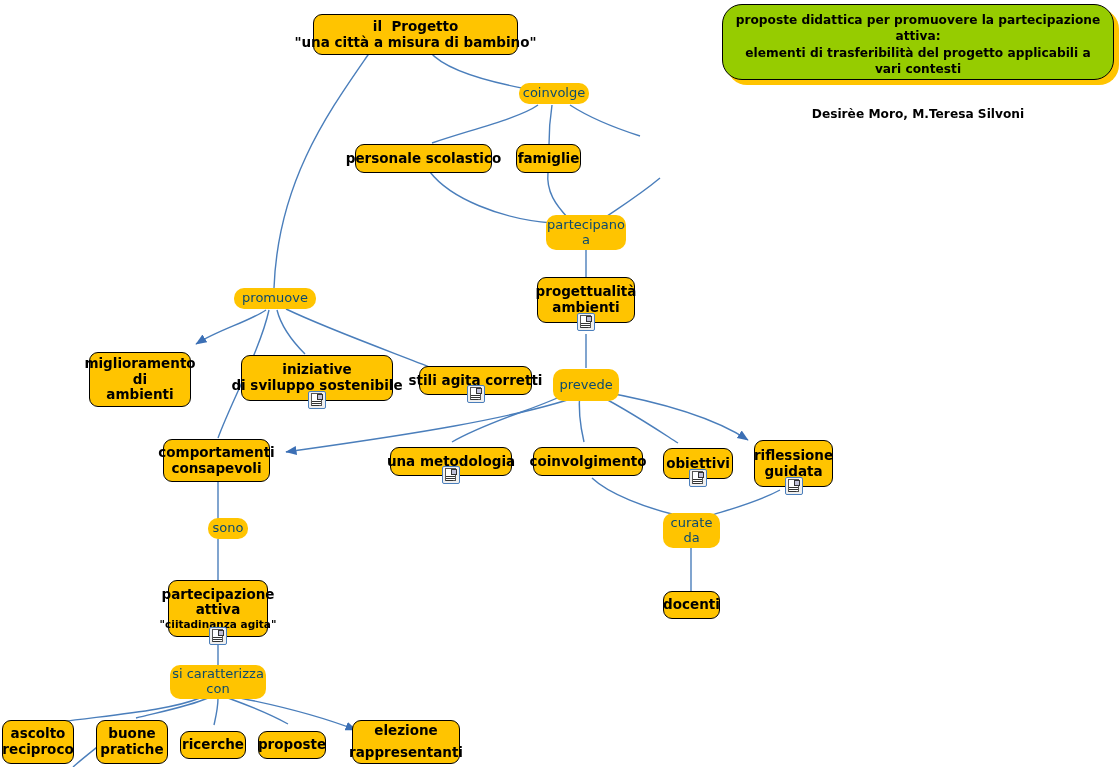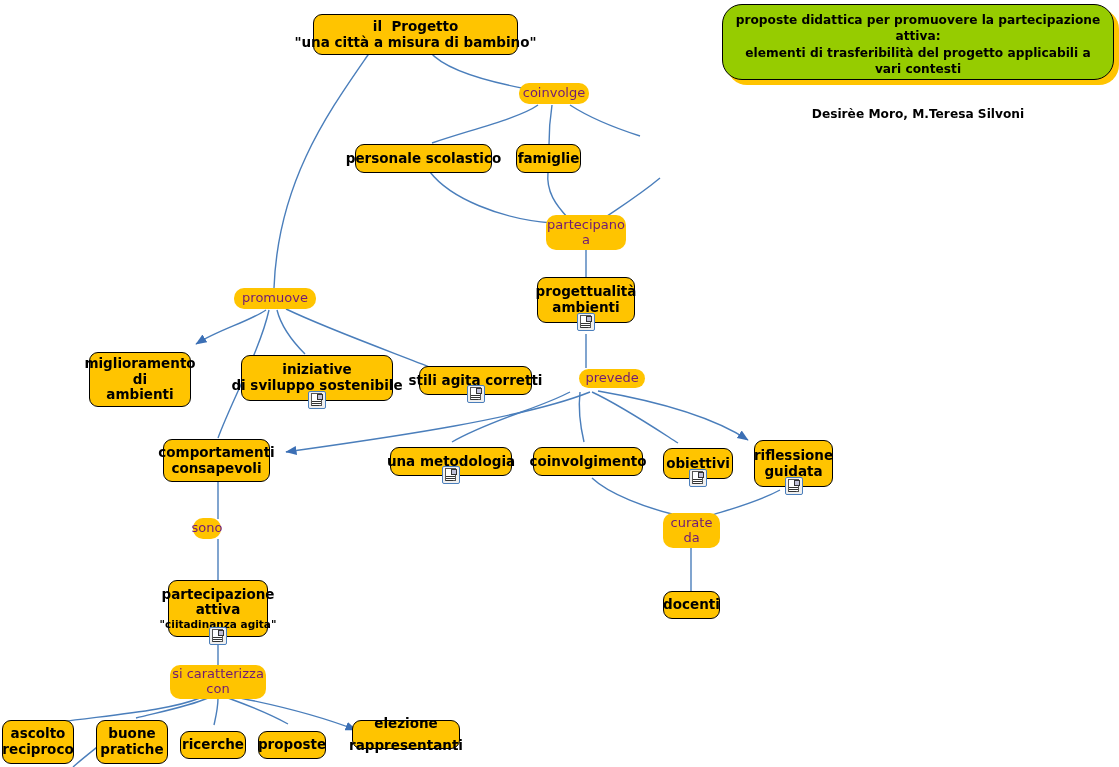--- a/index.html
+++ b/index.html
@@ -32,21 +32,21 @@
     position:absolute;
     box-sizing:border-box;
     background:#FFC400;
     border:none;
     border-radius:10px;
     display:flex;
     flex-direction:column;
     align-items:center;
     justify-content:center;
     text-align:center;
-    color:#701a75;
+    color:#0c4a6e;
     font-size:13px;
     line-height:1.15;
     padding:2px 8px;
     white-space:pre;
   }
   .node .sub{font-size:10.5px;}
 
   .doc-icon{
     position:absolute;
     width:18px;height:18px;
@@ -199,21 +199,21 @@
     <span>iniziative</span>
     <span>di sviluppo sostenibile</span>
     <span class="doc-icon"><span class="pg"></span><span class="ln ln1"></span><span class="ln ln2"></span><span class="ln ln3"></span><span class="thumb"></span></span>
   </div>
 
   <div class="node" style="left:419px;top:366px;width:113px;height:29px;">
     <span>stili agita corretti</span>
     <span class="doc-icon"><span class="pg"></span><span class="ln ln1"></span><span class="ln ln2"></span><span class="ln ln3"></span><span class="thumb"></span></span>
   </div>
 
-  <div class="link-label" style="left:579px;top:369px;width:66px;height:19px;">
+  <div class="link-label" style="left:553px;top:369px;width:66px;height:32px;">
     <span>prevede</span>
   </div>
 
   <div class="node" style="left:163px;top:439px;width:107px;height:43px;">
     <span>comportamenti</span>
     <span>consapevoli</span>
   </div>
 
   <div class="node" style="left:390px;top:447px;width:122px;height:29px;">
     <span>una metodologia</span>
@@ -228,21 +228,21 @@
     <span>obiettivi</span>
     <span class="doc-icon"><span class="pg"></span><span class="ln ln1"></span><span class="ln ln2"></span><span class="ln ln3"></span><span class="thumb"></span></span>
   </div>
 
   <div class="node" style="left:754px;top:440px;width:79px;height:47px;">
     <span>riflessione</span>
     <span>guidata</span>
     <span class="doc-icon"><span class="pg"></span><span class="ln ln1"></span><span class="ln ln2"></span><span class="ln ln3"></span><span class="thumb"></span></span>
   </div>
 
-  <div class="link-label" style="left:193px;top:518px;width:28px;height:21px;">
+  <div class="link-label" style="left:208px;top:518px;width:40px;height:21px;">
     <span>sono</span>
   </div>
 
   <div class="link-label" style="left:663px;top:513px;width:57px;height:35px;">
     <span>curate</span>
     <span>da</span>
   </div>
 
   <div class="node" style="left:168px;top:580px;width:100px;height:57px;">
     <span>partecipazione</span>
@@ -271,21 +271,21 @@
   </div>
 
   <div class="node" style="left:180px;top:731px;width:66px;height:28px;">
     <span>ricerche</span>
   </div>
 
   <div class="node" style="left:258px;top:731px;width:68px;height:28px;">
     <span>proposte</span>
   </div>
 
-  <div class="node" style="left:352px;top:720px;width:108px;height:29px;gap:6px;">
+  <div class="node" style="left:352px;top:720px;width:108px;height:44px;gap:6px;">
     <span>elezione</span>
     <span>rappresentanti</span>
   </div>
 
   <div id="legend" style="left:722px;top:4px;width:392px;height:76px;">
     <span>proposte didattica per promuovere la partecipazione attiva:</span>
     <span>elementi di trasferibilità del progetto applicabili a vari contesti</span>
     <span class="authors">Desirèe Moro, M.Teresa Silvoni</span>
   </div>
 

